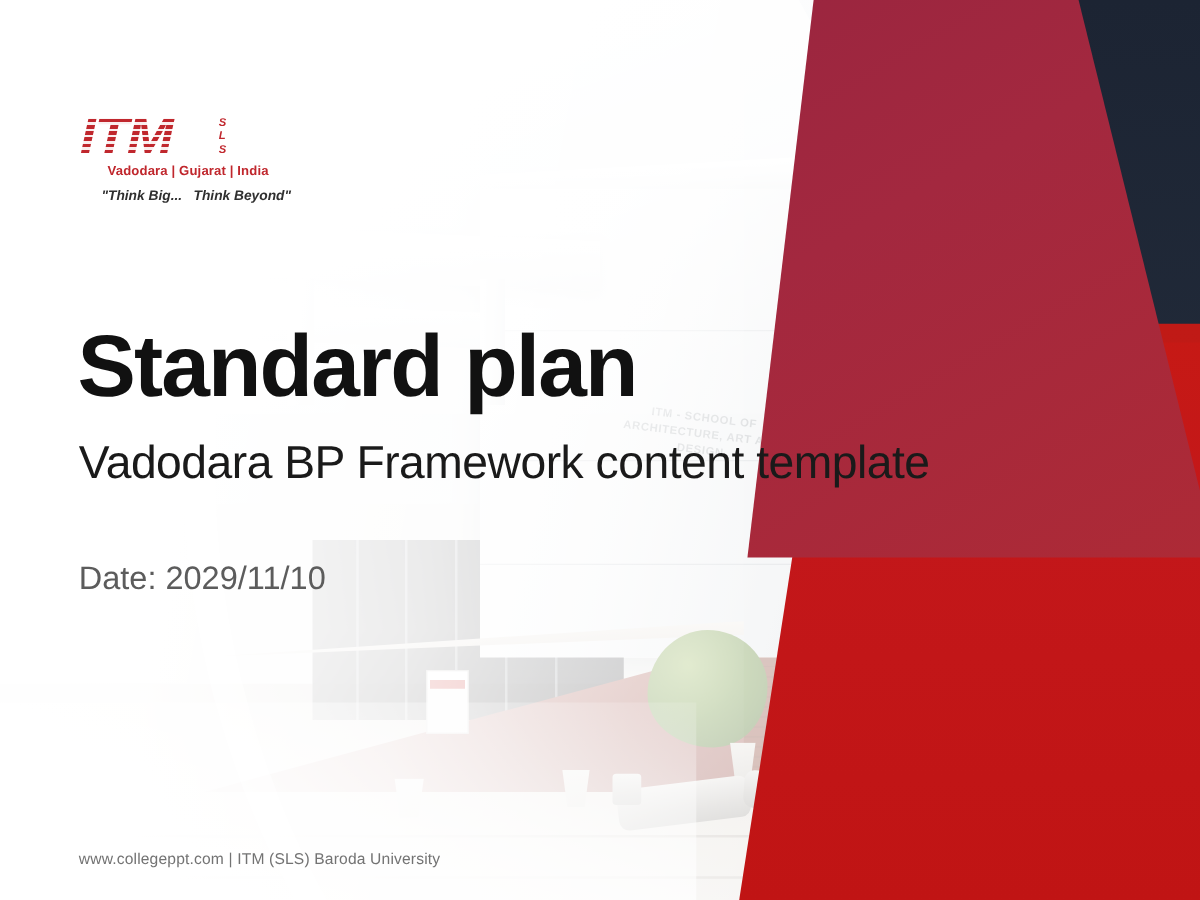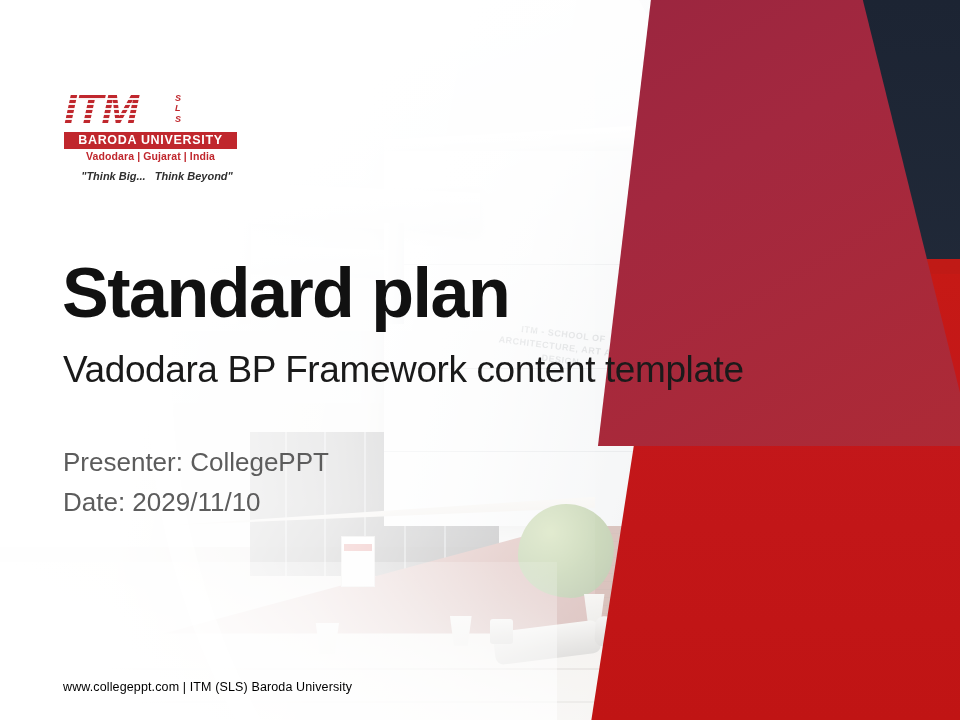--- a/index.html
+++ b/index.html
@@ -323,21 +323,21 @@
     font-size: 26px;
     font-weight: 400;
     color: #5c5c5c;
     line-height: 1.55;
   }
   .meta div { white-space: nowrap; }
 
   .footer {
     position: absolute; left: 63px; top: 680px;
     font-size: 12.5px;
-    color: #000000;
+    color: #737373;
     letter-spacing: .01em;
   }
 </style>
 </head>
 <body>
 
 <div class="slide">
 
   <div class="photo">
     <div class="sky"></div>
@@ -432,29 +432,27 @@
         <div class="logo-itm">
           <span>ITM</span>
           <div class="logo-stripes"></div>
         </div>
         <div class="logo-sls">
           <div>S</div>
           <div>L</div>
           <div>S</div>
         </div>
       </div>
-      <div class="logo-bar">BARODA UNIVERSITY</div>
       <div class="logo-loc">Vadodara | Gujarat | India</div>
       <div class="logo-tag">"Think Big...   Think Beyond"</div>
     </div>
 
     <h1 class="title">Standard plan</h1>
 
     <h2 class="subtitle">Vadodara BP Framework content template</h2>
 
     <div class="meta">
-      <div>Presenter: CollegePPT</div>
       <div>Date: 2029/11/10</div>
     </div>
 
     <div class="footer">www.collegeppt.com | ITM (SLS) Baroda University</div>
   </div>
 </div>
 
 </body></html>

